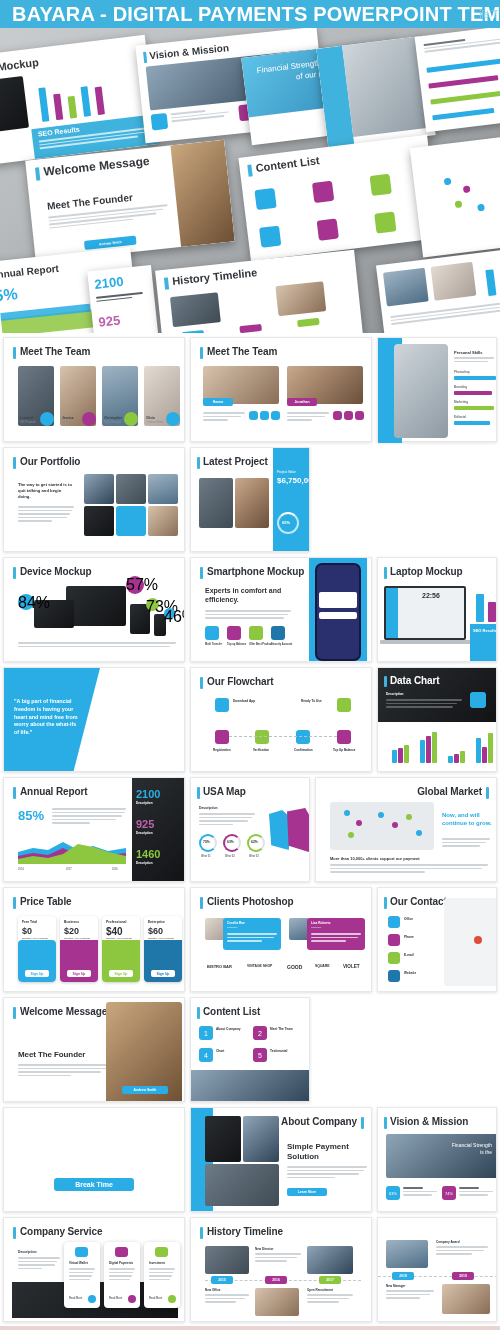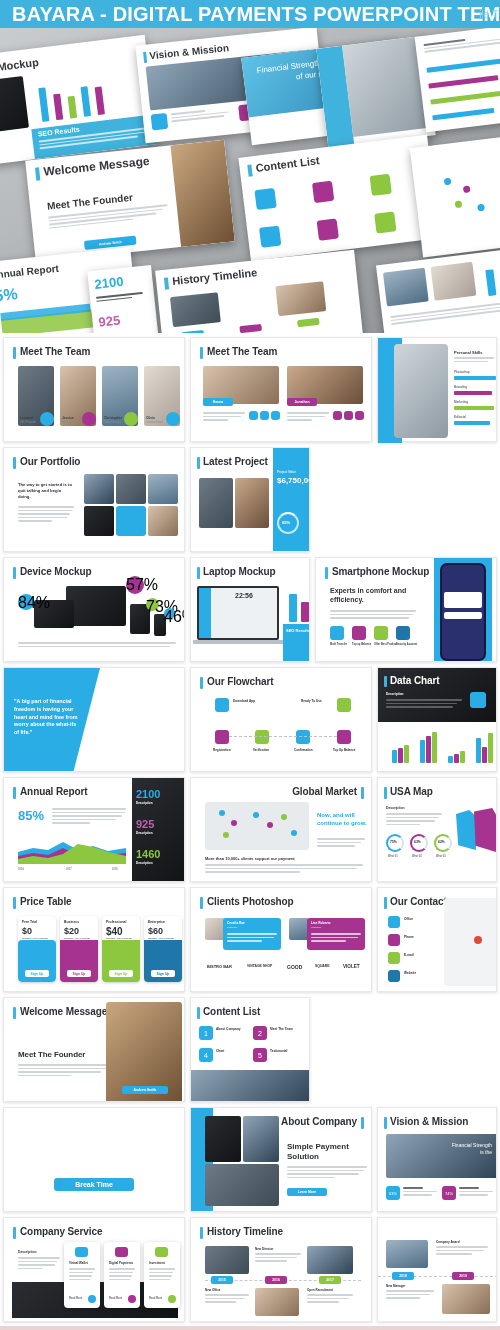--- a/index.html
+++ b/index.html
@@ -336,33 +336,20 @@
         <div class="circ cy" style="left:14px;top:36px;width:16px;height:16px;">84%</div>
         <div class="circ pu" style="left:122px;top:18px;width:18px;height:18px;">57%</div>
         <div class="circ gr" style="left:142px;top:40px;width:13px;height:13px;">73%</div>
         <div class="circ cy" style="left:160px;top:50px;width:11px;height:11px;">46%</div>
         <div class="lines" style="left:14px;top:84px;width:158px;">
           <i style="width:100%"></i>
             <i style="width:96%"></i>
         </div>
       </div>
 
-      <div class="card w3">
-        <div class="tick" style="left:6px;top:9px;height:12px;"></div>
-        <div class="sttl big" style="left:12px;top:8px;">Laptop Mockup</div>
-        <div style="position:absolute;left:6px;top:28px;width:82px;height:54px;background:#eef1f3;border:2px solid #2c3136;border-radius:2px;"></div>
-        <div class="cy" style="position:absolute;left:8px;top:30px;width:12px;height:50px;"></div>
-        <div class="mini" style="left:44px;top:34px;font-size:7px;color:#2d3136;">22:56</div>
-        <div style="position:absolute;left:2px;top:82px;width:92px;height:4px;background:#b9c0c6;border-radius:1px;"></div>
-        <div class="bar cy" style="left:98px;top:36px;width:8px;height:28px;"></div>
-        <div class="bar pu" style="left:110px;top:44px;width:8px;height:20px;"></div>
-        <div class="accent" style="position:absolute;left:92px;top:66px;width:30px;height:39px;background:#29ade4;"></div>
-        <div class="mini" style="left:95px;top:70px;font-size:4px;color:#fff;">SEO Results</div>
-      </div>
-
       <div class="card w2">
         <div class="tick" style="left:9px;top:9px;height:12px;"></div>
         <div class="sttl big" style="left:16px;top:8px;">Smartphone Mockup</div>
         <div class="mini" style="left:14px;top:28px;width:84px;font-size:7px;color:#2d3136;white-space:normal;line-height:1.3;">Experts in comfort and efficiency.</div>
         <div class="lines" style="left:14px;top:52px;width:86px;">
           <i style="width:100%"></i>
             <i style="width:96%"></i>
             <i style="width:92%"></i>
         </div>
         <div class="sq cy" style="left:14px;top:68px;width:14px;height:14px;"></div>
@@ -370,20 +357,33 @@
         <div class="sq gr" style="left:58px;top:68px;width:14px;height:14px;"></div>
         <div class="sq db" style="left:80px;top:68px;width:14px;height:14px;"></div>
         <div class="mini" style="left:14px;top:85px;font-size:2.6px;color:#3a3f44;">Multi Transfer</div>
         <div class="mini" style="left:36px;top:85px;font-size:2.6px;color:#3a3f44;">Top up Balance</div>
         <div class="mini" style="left:58px;top:85px;font-size:2.6px;color:#3a3f44;">Offer Best Product</div>
         <div class="mini" style="left:80px;top:85px;font-size:2.6px;color:#3a3f44;">Security Account</div>
         <div class="accent" style="position:absolute;left:118px;top:0;width:58px;height:105px;background:#29ade4;"></div>
         <div style="position:absolute;left:124px;top:5px;width:46px;height:98px;background:#2a2f6e;border-radius:7px;border:2px solid #14173f;"></div>
         <div style="position:absolute;left:128px;top:34px;width:38px;height:16px;background:#fff;border-radius:2px;"></div>
         <div style="position:absolute;left:128px;top:54px;width:38px;height:7px;background:#fff;border-radius:2px;"></div>
+      </div>
+
+      <div class="card w3">
+        <div class="tick" style="left:6px;top:9px;height:12px;"></div>
+        <div class="sttl big" style="left:12px;top:8px;">Laptop Mockup</div>
+        <div style="position:absolute;left:6px;top:28px;width:82px;height:54px;background:#eef1f3;border:2px solid #2c3136;border-radius:2px;"></div>
+        <div class="cy" style="position:absolute;left:8px;top:30px;width:12px;height:50px;"></div>
+        <div class="mini" style="left:44px;top:34px;font-size:7px;color:#2d3136;">22:56</div>
+        <div style="position:absolute;left:2px;top:82px;width:92px;height:4px;background:#b9c0c6;border-radius:1px;"></div>
+        <div class="bar cy" style="left:98px;top:36px;width:8px;height:28px;"></div>
+        <div class="bar pu" style="left:110px;top:44px;width:8px;height:20px;"></div>
+        <div class="accent" style="position:absolute;left:92px;top:66px;width:30px;height:39px;background:#29ade4;"></div>
+        <div class="mini" style="left:95px;top:70px;font-size:4px;color:#fff;">SEO Results</div>
       </div>
     </div>
 
     <div class="row">
       <div class="card w1 ph-rail">
         <div class="accent" style="position:absolute;left:0;top:0;width:96px;height:105px;background:#29ade4;
           clip-path:polygon(0 0, 100% 0, 72% 100%, 0 100%);"></div>
         <div style="position:absolute;left:10px;top:30px;width:64px;font-size:5.4px;color:#fff;line-height:1.45;font-weight:bold;">"A big part of financial freedom is having your heart and mind free from worry about the what-ifs of life."</div>
       </div>
 
@@ -453,20 +453,43 @@
         <div class="mini" style="left:108px;top:90px;font-size:2.6px;color:#868d93;">2020</div>
         <div class="ph-dark" style="position:absolute;left:128px;top:0;width:54px;height:105px;"></div>
         <div class="mini" style="left:132px;top:10px;font-size:11px;color:#29ade4;">2100</div>
         <div class="mini" style="left:132px;top:23px;font-size:3px;color:#fff;">Description</div>
         <div class="mini" style="left:132px;top:40px;font-size:11px;color:#c060b0;">925</div>
         <div class="mini" style="left:132px;top:53px;font-size:3px;color:#fff;">Description</div>
         <div class="mini" style="left:132px;top:70px;font-size:11px;color:#8dc63f;">1460</div>
         <div class="mini" style="left:132px;top:83px;font-size:3px;color:#fff;">Description</div>
       </div>
 
+      <div class="card w3">
+        <div class="tick" style="left:6px;top:9px;height:12px;"></div>
+        <div class="sttl big" style="left:12px;top:8px;">USA Map</div>
+        <div class="mini" style="left:8px;top:28px;font-size:3.4px;color:#2d3136;">Description</div>
+        <div class="lines" style="left:8px;top:35px;width:56px;">
+          <i style="width:100%"></i>
+            <i style="width:94%"></i>
+            <i style="width:88%"></i>
+            <i style="width:60%"></i>
+        </div>
+        <div class="ring" style="left:8px;top:56px;width:18px;height:18px;border-color:#29ade4;border-right-color:#dfe3e6;"></div>
+        <div class="mini" style="left:12px;top:62px;font-size:3.4px;color:#2d3136;">75%</div>
+        <div class="mini" style="left:10px;top:77px;font-size:2.6px;color:#6a7076;">West 01</div>
+        <div class="ring" style="left:32px;top:56px;width:18px;height:18px;border-color:#a6338f;border-right-color:#dfe3e6;"></div>
+        <div class="mini" style="left:36px;top:62px;font-size:3.4px;color:#2d3136;">63%</div>
+        <div class="mini" style="left:34px;top:77px;font-size:2.6px;color:#6a7076;">West 02</div>
+        <div class="ring" style="left:56px;top:56px;width:18px;height:18px;border-color:#8dc63f;border-right-color:#dfe3e6;"></div>
+        <div class="mini" style="left:60px;top:62px;font-size:3.4px;color:#2d3136;">62%</div>
+        <div class="mini" style="left:58px;top:77px;font-size:2.6px;color:#6a7076;">West 03</div>
+        <div style="position:absolute;left:78px;top:32px;width:22px;height:40px;background:#29ade4;clip-path:polygon(0 10%,60% 0,100% 20%,90% 100%,10% 88%);"></div>
+        <div style="position:absolute;left:96px;top:30px;width:26px;height:44px;background:#a6338f;clip-path:polygon(0 8%,70% 0,100% 30%,84% 100%,6% 86%);"></div>
+      </div>
+
       <div class="card w2">
         <div class="sttl big" style="right:14px;top:8px;">Global Market</div>
         <div class="tick" style="right:7px;top:9px;height:12px;"></div>
         <div style="position:absolute;left:14px;top:24px;width:104px;height:48px;background:#e4e7ea;border-radius:3px;opacity:.85;"></div>
         <div class="circ cy" style="left:28px;top:32px;width:6px;height:6px;"></div>
         <div class="circ pu" style="left:40px;top:42px;width:6px;height:6px;"></div>
         <div class="circ gr" style="left:32px;top:54px;width:6px;height:6px;"></div>
         <div class="circ cy" style="left:62px;top:34px;width:6px;height:6px;"></div>
         <div class="circ pu" style="left:76px;top:44px;width:6px;height:6px;"></div>
         <div class="circ gr" style="left:90px;top:36px;width:6px;height:6px;"></div>
@@ -477,43 +500,20 @@
             <i style="width:92%"></i>
             <i style="width:80%"></i>
         </div>
         <div class="mini" style="left:14px;top:78px;font-size:4px;color:#2d3136;">More than 10,000+ clients support our payment</div>
         <div class="lines" style="left:14px;top:86px;width:158px;">
           <i style="width:100%"></i>
             <i style="width:96%"></i>
             <i style="width:60%"></i>
         </div>
       </div>
-
-      <div class="card w3">
-        <div class="tick" style="left:6px;top:9px;height:12px;"></div>
-        <div class="sttl big" style="left:12px;top:8px;">USA Map</div>
-        <div class="mini" style="left:8px;top:28px;font-size:3.4px;color:#2d3136;">Description</div>
-        <div class="lines" style="left:8px;top:35px;width:56px;">
-          <i style="width:100%"></i>
-            <i style="width:94%"></i>
-            <i style="width:88%"></i>
-            <i style="width:60%"></i>
-        </div>
-        <div class="ring" style="left:8px;top:56px;width:18px;height:18px;border-color:#29ade4;border-right-color:#dfe3e6;"></div>
-        <div class="mini" style="left:12px;top:62px;font-size:3.4px;color:#2d3136;">75%</div>
-        <div class="mini" style="left:10px;top:77px;font-size:2.6px;color:#6a7076;">West 01</div>
-        <div class="ring" style="left:32px;top:56px;width:18px;height:18px;border-color:#a6338f;border-right-color:#dfe3e6;"></div>
-        <div class="mini" style="left:36px;top:62px;font-size:3.4px;color:#2d3136;">63%</div>
-        <div class="mini" style="left:34px;top:77px;font-size:2.6px;color:#6a7076;">West 02</div>
-        <div class="ring" style="left:56px;top:56px;width:18px;height:18px;border-color:#8dc63f;border-right-color:#dfe3e6;"></div>
-        <div class="mini" style="left:60px;top:62px;font-size:3.4px;color:#2d3136;">62%</div>
-        <div class="mini" style="left:58px;top:77px;font-size:2.6px;color:#6a7076;">West 03</div>
-        <div style="position:absolute;left:78px;top:32px;width:22px;height:40px;background:#29ade4;clip-path:polygon(0 10%,60% 0,100% 20%,90% 100%,10% 88%);"></div>
-        <div style="position:absolute;left:96px;top:30px;width:26px;height:44px;background:#a6338f;clip-path:polygon(0 8%,70% 0,100% 30%,84% 100%,6% 86%);"></div>
-      </div>
     </div>
 
     <div class="row">
       <div class="card w1">
         <div class="tick" style="left:9px;top:9px;height:12px;"></div>
         <div class="sttl big" style="left:16px;top:8px;">Price Table</div>
         <div style="position:absolute;left:14px;top:28px;width:38px;height:66px;background:#fff;border-radius:4px;box-shadow:0 1px 3px rgba(0,0,0,.2);overflow:hidden;">
           <div style="position:absolute;left:0;top:24px;width:38px;height:42px;background:#29ade4;border-radius:4px 4px 4px 4px;"></div>
           <div class="mini" style="left:4px;top:4px;font-size:3.4px;color:#2d3136;">Free Trial</div>
           <div class="mini" style="left:4px;top:10px;font-size:9px;color:#2d3136;">$0</div>

